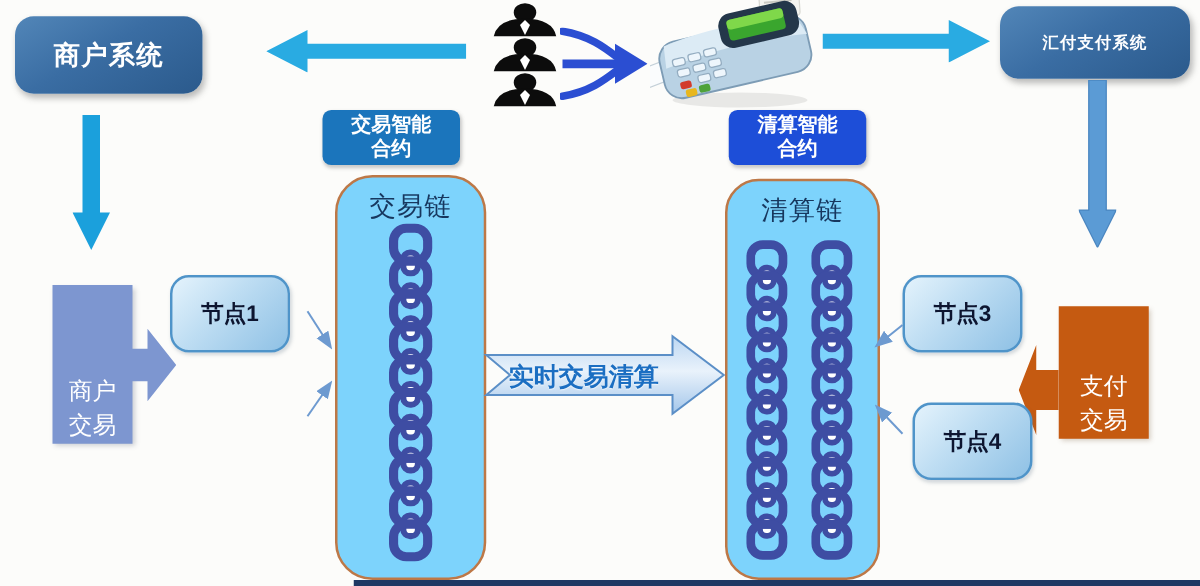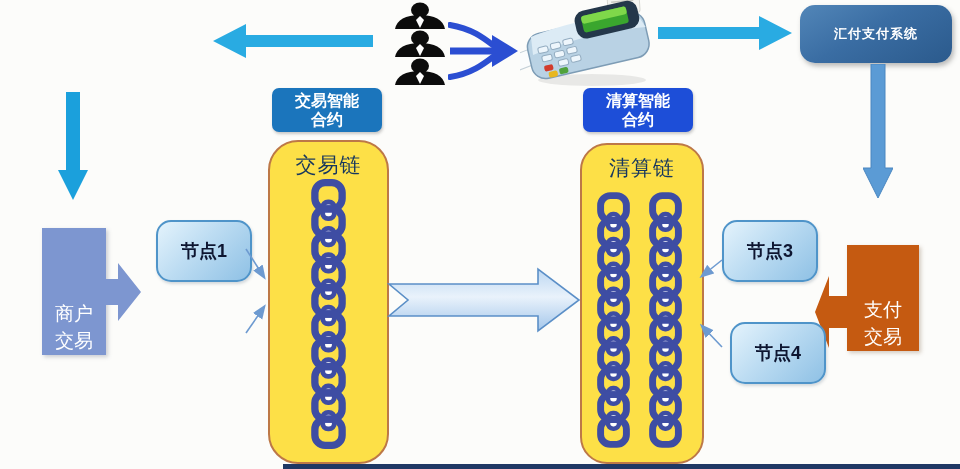--- a/index.html
+++ b/index.html
@@ -18,21 +18,21 @@
   }
   
   .contract-label{
     position:absolute;display:flex;align-items:center;justify-content:center;
     color:#fff;font-weight:bold;font-size:16px;line-height:1.2;text-align:center;
     border-radius:7px;box-shadow:1px 2px 3px rgba(80,80,80,.3);
   }
   .contract-label .txt{width:76px;}
   
   .chain-container{
-    position:absolute;border:2px solid #bd7847;border-radius:30px;background:#fde047;
+    position:absolute;border:2px solid #bd7847;border-radius:30px;background:#7dd3fc;
   }
   .chain-title{
     position:absolute;left:0;width:100%;text-align:center;top:9px;
     font-size:21px;color:#17375e;letter-spacing:1px;
   }
   
   .node{
     position:absolute;width:92px;height:58px;border:2px solid #4f94c9;border-radius:15px;
     background:linear-gradient(135deg,#e4f3fc 0%,#bcdcf2 45%,#8fc1e5 100%);
     display:flex;align-items:center;justify-content:center;
@@ -50,20 +50,23 @@
     text-align:center;text-shadow:0 1px 1px rgba(255,255,255,.7);
   }
   .bottom-bar{position:absolute;background:#1f3864;}
   svg{display:block;}
 </style>
 </head>
 <body>
 
 <div class="canvas">
 
+  <div class="sysbox" style="left:12px;top:13px;width:150px;height:62px;font-size:21px;">
+    <span>商户系统</span>
+  </div>
   <div class="sysbox" style="left:800px;top:5px;width:152px;height:58px;font-size:13px;">
     <span>汇付支付系统</span>
   </div>
 
   <svg class="abs" style="left:213px;top:24px;" width="160" height="34" viewBox="0 0 160 34">
     <polygon points="160,11 33,11 33,0 0,17 33,34 33,23 160,23" fill="#29abe2"></polygon>
   </svg>
 
   <svg class="abs" style="left:392px;top:2px;" width="56" height="84" viewBox="0 0 56 84">
     <g>
@@ -123,21 +126,21 @@
   </svg>
 
   <svg class="abs" style="left:58px;top:92px;" width="30" height="108" viewBox="0 0 30 108">
     <polygon points="8,0 22,0 22,78 30,78 15,108 0,78 8,78" fill="#1ba0dc"></polygon>
   </svg>
 
   <svg class="abs" style="left:863px;top:64px;" width="30" height="134" viewBox="0 0 30 134">
     <polygon points="8,0 22,0 22,104 30,104 15,134 0,104 8,104" fill="#5b9bd5" stroke="#4a86c0" stroke-width="1"></polygon>
   </svg>
 
-  <div class="contract-label" style="left:272px;top:88px;width:110px;height:44px;background:#1b75bc;">
+  <div class="contract-label" style="left:258px;top:88px;width:110px;height:44px;background:#1b75bc;">
     <span class="txt">交易智能合约</span>
   </div>
   <div class="contract-label" style="left:583px;top:88px;width:110px;height:44px;background:#1d4ed8;">
     <span class="txt">清算智能合约</span>
   </div>
 
   <div class="chain-container" style="left:268px;top:140px;width:117px;height:320px;">
     <div class="chain-title">交易链</div>
     <svg class="abs" style="left:40px;top:34px;" width="37" height="276" viewBox="0 0 38 276">
         <rect x="13" y="23" width="12" height="17" rx="5.5" fill="#fff" stroke="#3e4da3" stroke-width="5"></rect>
@@ -215,40 +218,41 @@
     <polygon points="0,18 13,18 13,2 36,31 13,60 13,44 0,44" fill="#7d96d0"></polygon>
   </svg>
 
   <div class="sidebox" style="left:847px;top:245px;width:72px;height:106px;background:#c55a11;box-shadow:2px 2px 4px rgba(120,90,60,.3);">
     <span class="txt">支付交易</span>
   </div>
   <svg class="abs" style="left:815px;top:274px;" width="32" height="76" viewBox="0 0 32 76">
     <polygon points="32,22 14,22 14,2 0,38 14,74 14,54 32,54" fill="#c55a11"></polygon>
   </svg>
 
-  <div class="node" style="left:156px;top:220px;justify-content:center;">
+  <div class="node" style="left:136px;top:220px;justify-content:center;">
     <span>节点1</span>
   </div>
   <div class="node" style="left:722px;top:220px;">
     <span>节点3</span>
   </div>
   <div class="node" style="left:730px;top:322px;">
     <span>节点4</span>
   </div>
 
   <svg class="abs" style="left:386px;top:266px;" width="196" height="68" viewBox="0 0 196 68">
     <defs>
       <linearGradient id="flowGrad" x1="0" y1="0" x2="0" y2="1">
         <stop offset="0" stop-color="#bcd7f2"></stop>
         <stop offset="0.45" stop-color="#e9f2fb"></stop>
         <stop offset="1" stop-color="#a3c6ea"></stop>
       </linearGradient>
     </defs>
     <polygon points="3,18 152,18 152,3 193,34 152,65 152,50 3,50 22,34" fill="url(#flowGrad)" stroke="#5b8fc7" stroke-width="1.6"></polygon>
   </svg>
+  <div class="flow-label" style="left:392px;top:288px;width:150px;">实时交易清算</div>
 
   <svg class="abs" style="left:0;top:0;pointer-events:none;" width="960" height="469">
     <defs>
       <marker id="ah" markerWidth="9" markerHeight="8" refX="7" refY="3.5" orient="auto">
         <path d="M0,0 L9,3.5 L0,7 Z" fill="#6d9ad0"></path>
       </marker>
     </defs>
     <line x1="246" y1="249" x2="264" y2="277" stroke="#6d9ad0" stroke-width="1.6" marker-end="url(#ah)"></line>
     <line x1="246" y1="333" x2="264" y2="307" stroke="#6d9ad0" stroke-width="1.6" marker-end="url(#ah)"></line>
     <line x1="722" y1="260" x2="702" y2="276" stroke="#6d9ad0" stroke-width="1.6" marker-end="url(#ah)"></line>

